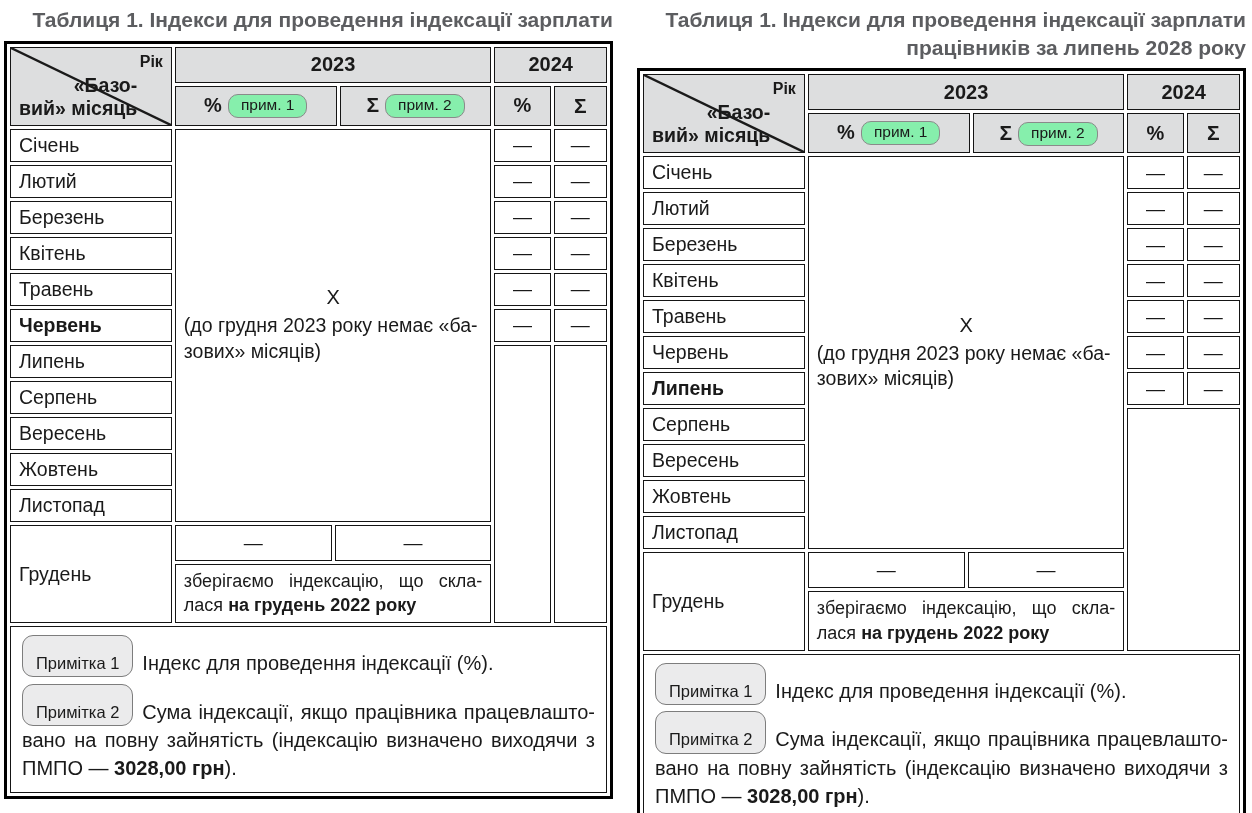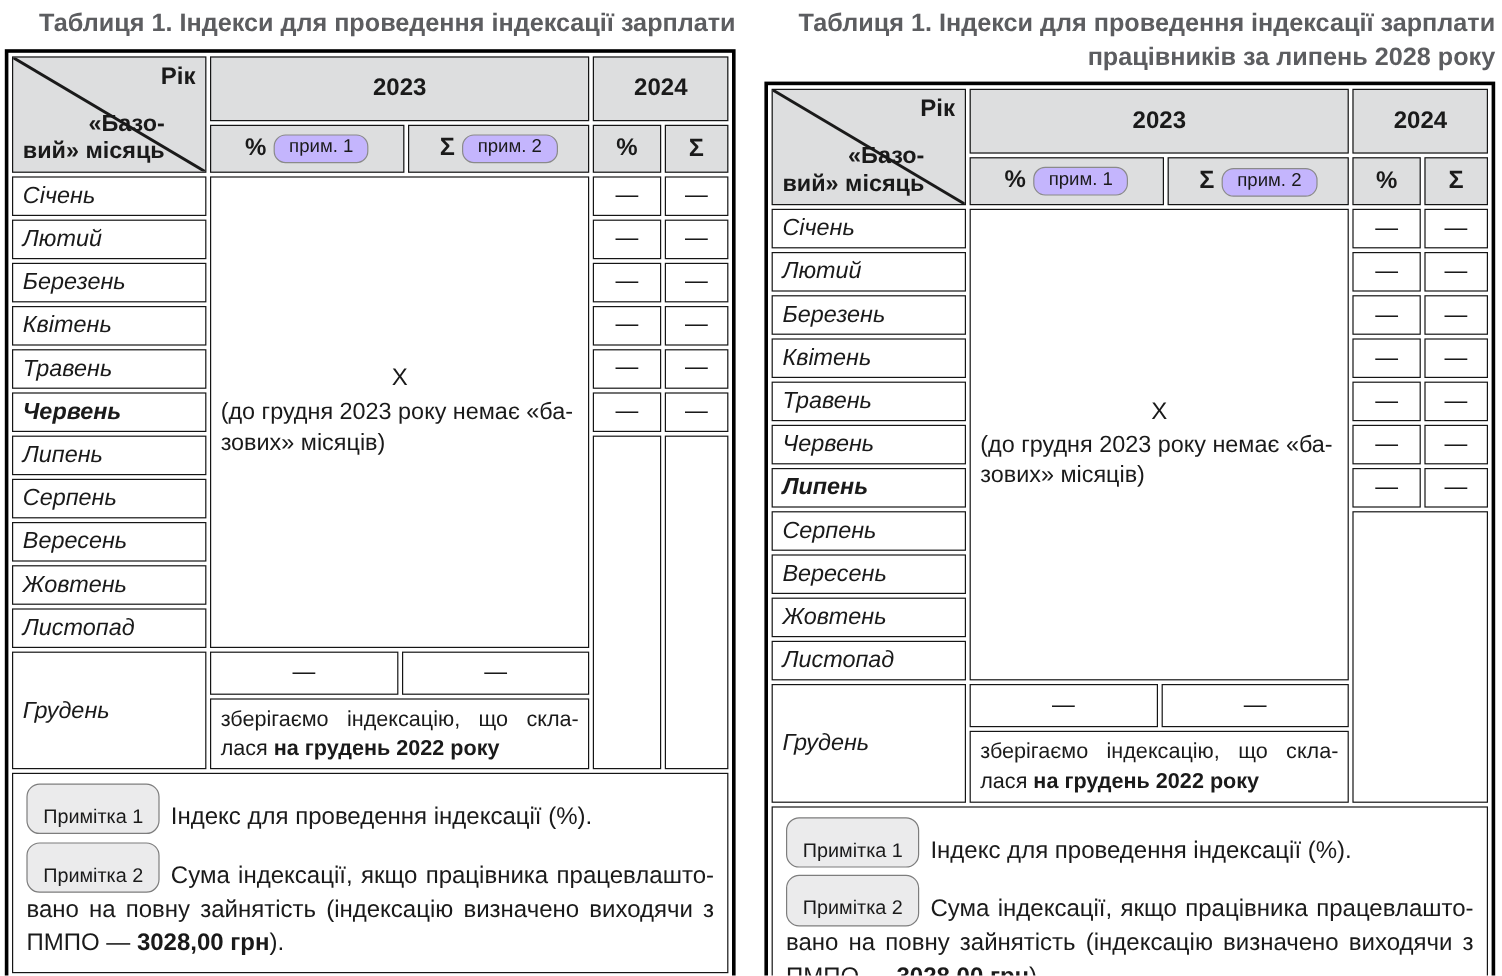--- a/index.html
+++ b/index.html
@@ -28,37 +28,37 @@
   col.c-p23   { width: 158px; }
   col.c-s23   { width: 148px; }
   col.c-p24   { width: 55px; }
   col.c-s24   { width: 52px; }
 
   td { border: 1px solid #151515; font-size: 19px; background: #fff; vertical-align: middle; }
 
   .hdr {
     background: #dddedf; text-align: center; font-weight: bold; font-size: 20px;
   }
-  .hr1 .hdr { height: 54px; }
+  .hr1 .hdr { height: 36px; }
   .hr2 .hdr { height: 40px; }
 
   .diag { position: relative; background: #dddedf; height: 79px; }
   .diag-line { position: absolute; left: 0; top: 0; width: 100%; height: 100%; display: block; }
-  .diag-year { position: absolute; top: 5px; right: 8px; font-weight: bold; font-size: 20px; }
+  .diag-year { position: absolute; top: 5px; right: 8px; font-weight: bold; font-size: 16px; }
   .diag-base { position: absolute; left: 8px; bottom: 5px; font-weight: bold; font-size: 19.5px; line-height: 1.18; text-align: right; }
   .diag-base span { display: block; }
 
   .pill {
     display: inline-block; border: 1.5px solid #8a8a8a; border-radius: 10px;
-    background: #c4b5fd; padding: 0 12px 1px; font-size: 15.5px; font-weight: normal;
+    background: #86efac; padding: 0 12px 1px; font-size: 15.5px; font-weight: normal;
     margin-left: 6px; vertical-align: 2px; line-height: 1.35;
   }
   .sum { font-size: 21px; }
 
-  .m { height: 33px; padding-left: 8px; font-size: 19.5px; text-align: left; font-style: italic; }
+  .m { height: 33px; padding-left: 8px; font-size: 19.5px; text-align: left; }
   .m.b { font-weight: bold; }
   .d { text-align: center; font-size: 19px; }
 
   .xcell { text-align: center; vertical-align: middle; }
   .x { font-size: 20px; margin-bottom: 4px; }
   .xnote {
     text-align: left; white-space: pre-line; padding: 0 8px;
     font-size: 19.5px; line-height: 1.32;
   }
 

